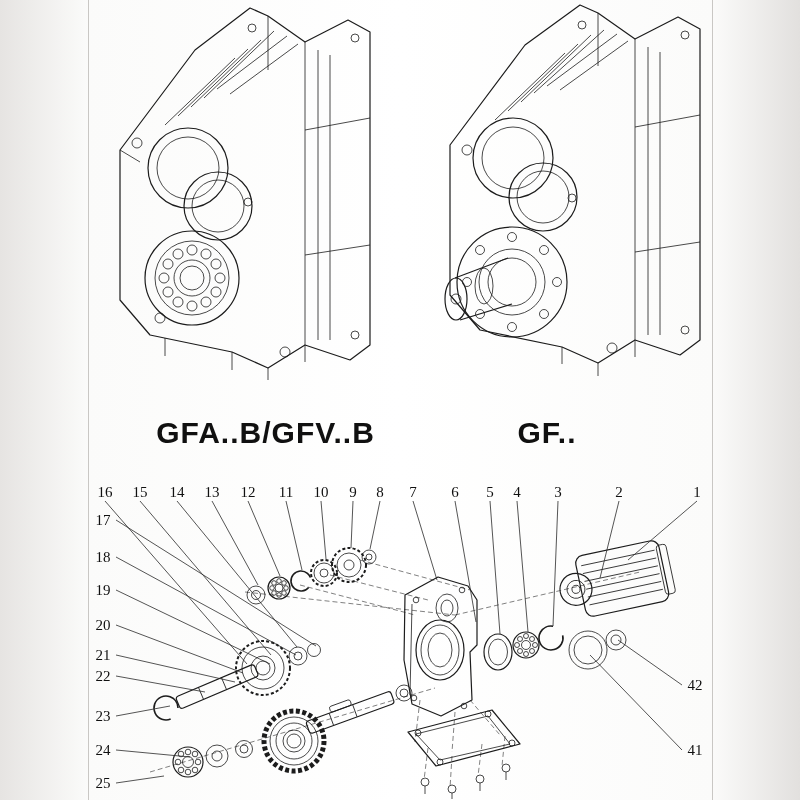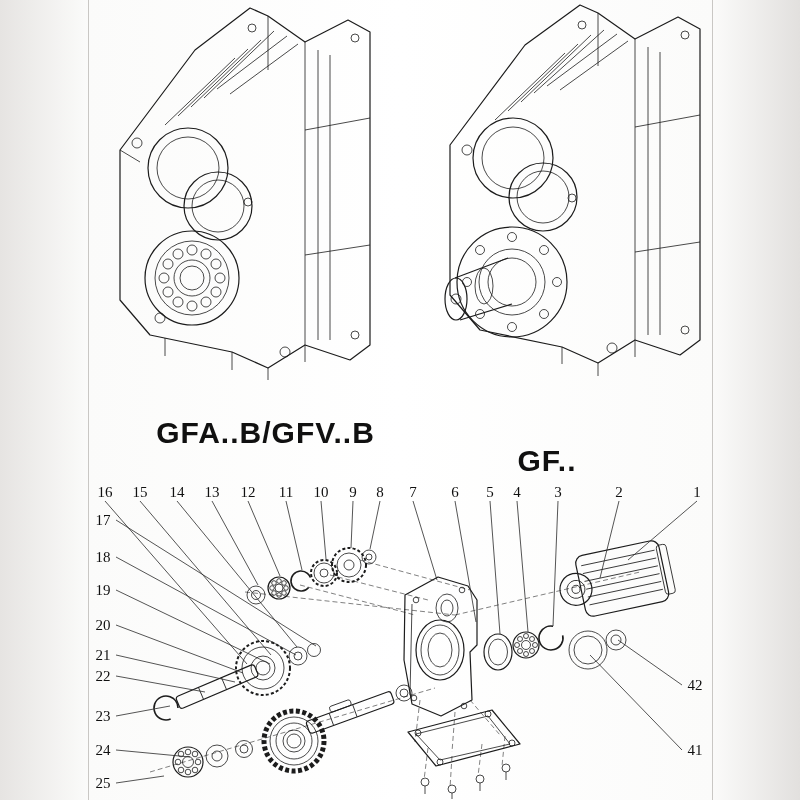--- a/index.html
+++ b/index.html
@@ -10,21 +10,21 @@
   }
   .page-edge{position:absolute;top:0;bottom:0;width:1px;background:#c9c7c4;}
   .edge-left{left:88px;} .edge-right{left:712px;}
   svg.art{position:absolute;left:0;top:0;}
   .model-label{
     position:absolute;font-weight:bold;font-size:30px;color:#101010;
     letter-spacing:1px;text-align:center;
     font-family:Liberation Sans, sans-serif;
   }
   .label-left{left:118px;top:416px;width:295px;}
-  .label-right{left:452px;top:416px;width:190px;margin-top:28px;}
+  .label-right{left:452px;top:416px;width:190px;}
   .leader{stroke:#2a2a2a;stroke-width:0.8;}
   .callout{
     font-family:"Liberation Serif", serif;font-size:15px;fill:#101010;
     text-anchor:middle;dominant-baseline:central;
   }
   
   .ln{stroke:#1c1c1c;fill:none;stroke-width:1.2;stroke-linejoin:round;}
   .th{stroke:#1c1c1c;fill:none;stroke-width:0.8;}
   .dash{stroke:#4a4a4a;fill:none;stroke-width:0.7;stroke-dasharray:5 3;}
   .teeth{stroke:#1c1c1c;fill:none;stroke-width:2;stroke-dasharray:3 2.2;}

